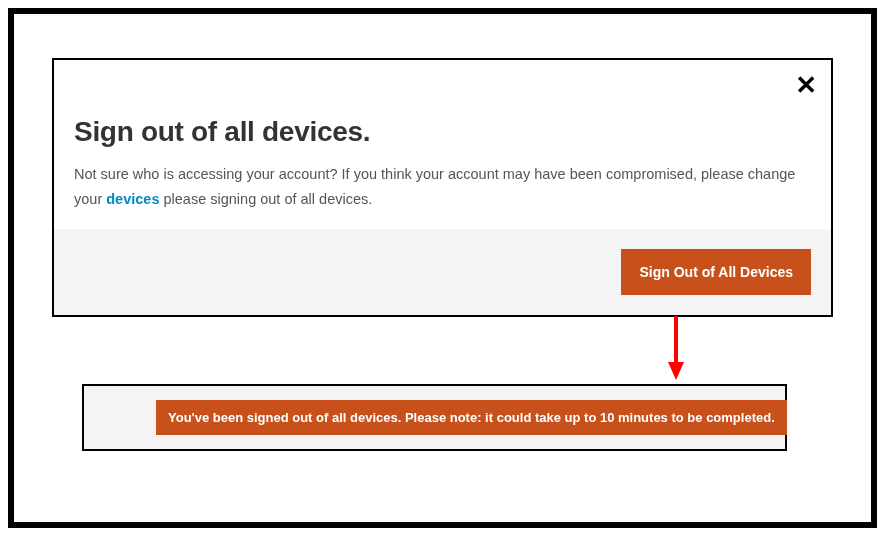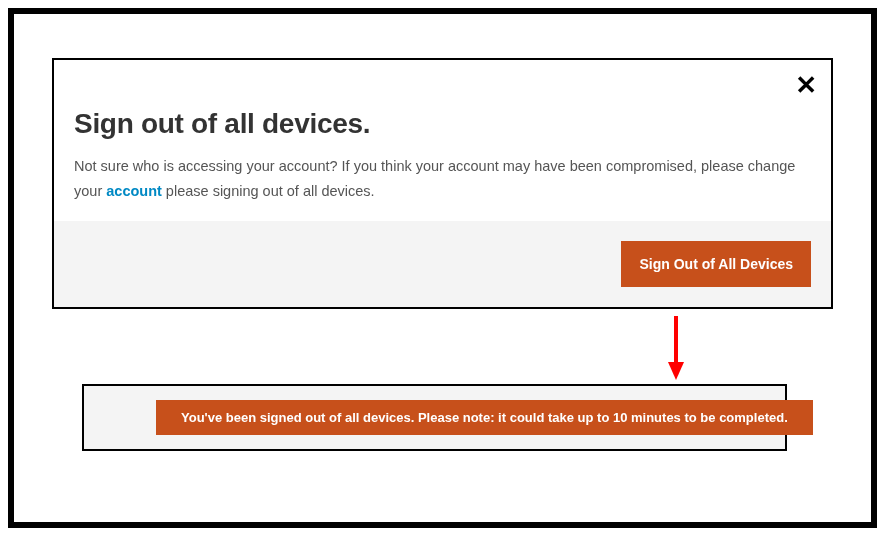--- a/index.html
+++ b/index.html
@@ -44,21 +44,21 @@
       color: #000;
       line-height: 1;
       border: none;
       background: none;
       padding: 0;
     }
     .dialog-title {
       font-size: 28px;
       font-weight: 700;
       color: #333;
-      margin-top: 26px;
+      margin-top: 34px;
       margin-bottom: 14px;
       letter-spacing: -0.3px;
     }
     .dialog-text {
       font-size: 14.5px;
       color: #555;
       line-height: 1.7;
     }
     .password-link {
       color: #0089c4;
@@ -100,36 +100,36 @@
       background: #f4f4f4;
       padding: 14px 72px;
       text-align: center;
     }
     .toast-msg {
       display: inline-block;
       background: #c7501b;
       color: #fff;
       font-size: 13px;
       font-weight: 700;
-      padding: 10px 25px;
+      padding: 10px 12px;
       text-align: center;
       white-space: nowrap;
     }
   </style>
 </head>
 <body>
 
 <div class="outer-frame">
 
   <div class="dialog-box">
     <div class="dialog-content">
       <button class="close-btn">✕</button>
       <h1 class="dialog-title">Sign out of all devices.</h1>
       <p class="dialog-text">
-        <span>Not sure who is accessing your account? If you think your account may have been compromised, please change your </span><a class="password-link">account</a><span> please signing out of all devices.</span>
+        <span>Not sure who is accessing your account? If you think your account may have been compromised, please change your </span><a class="password-link">devices</a><span> please signing out of all devices.</span>
       </p>
     </div>
     <div class="dialog-footer">
       <button class="signout-btn">Sign Out of All Devices</button>
     </div>
   </div>
 
   <div class="arrow-container">
     <svg width="20" height="64" viewBox="0 0 20 64">
       <line x1="10" y1="0" x2="10" y2="48" stroke="#ff0000" stroke-width="4"></line>

